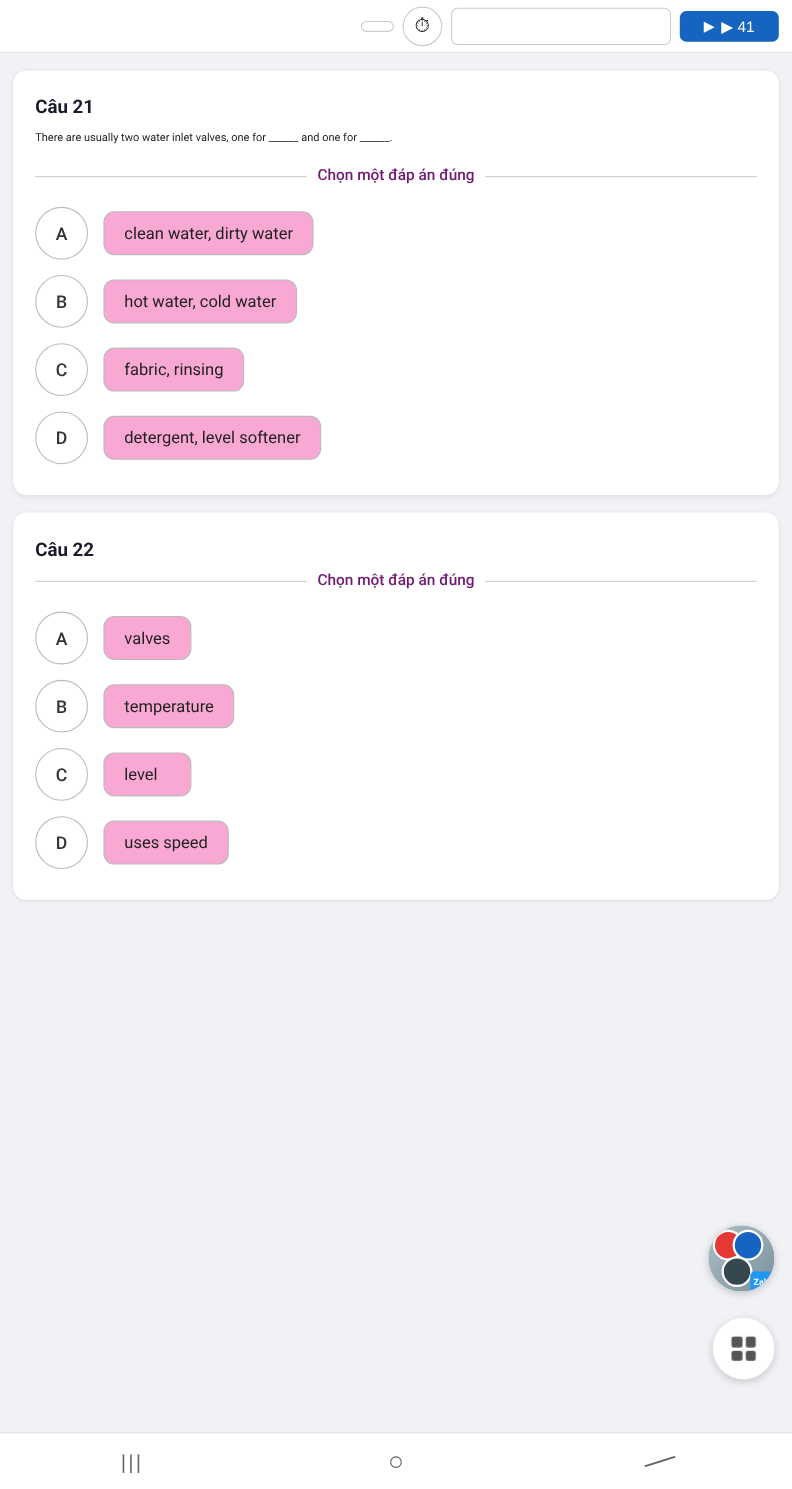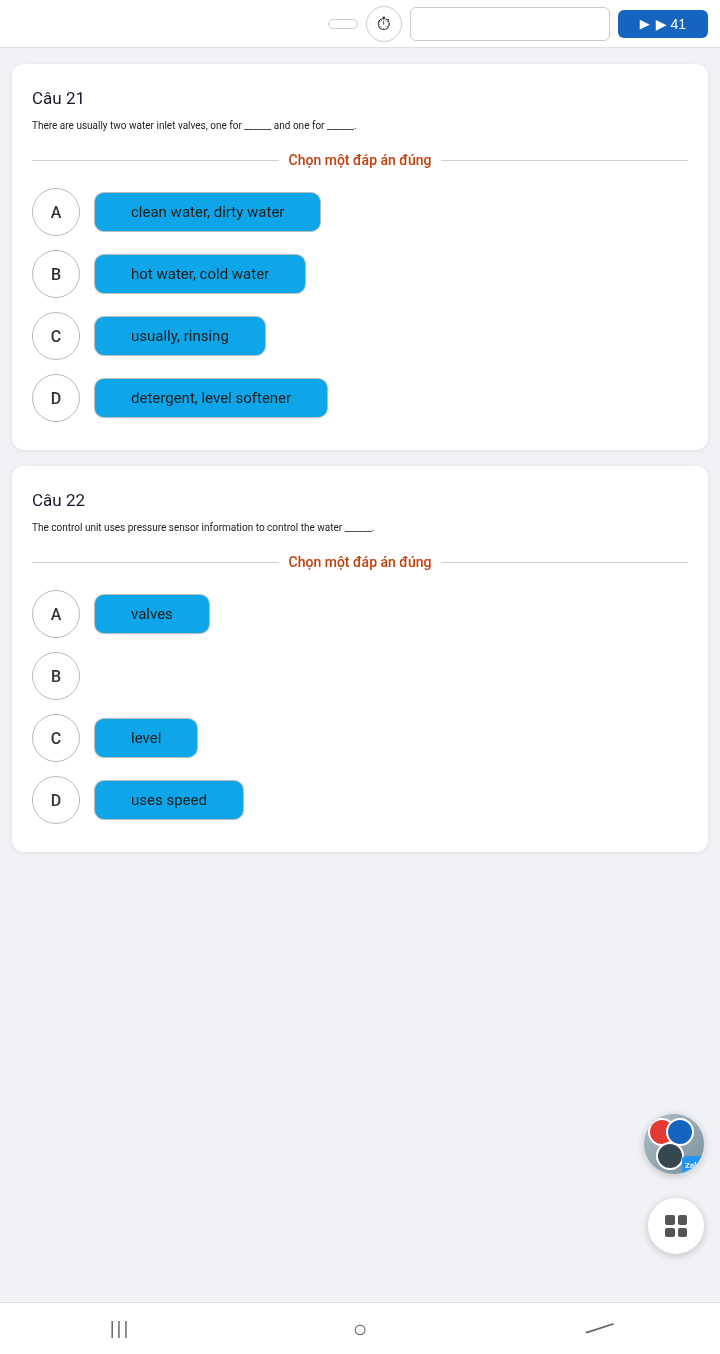--- a/index.html
+++ b/index.html
@@ -54,38 +54,38 @@
     
     .card {
       background: white;
       margin: 16px 12px;
       border-radius: 12px;
       padding: 24px 20px 28px 20px;
       box-shadow: 0 1px 4px rgba(0,0,0,0.08);
     }
 
     .question-number {
-      font-weight: 400;
+      font-weight: 700;
       font-size: 17px;
       color: #1a1a2e;
       margin-bottom: 10px;
     }
 
     .question-text {
       font-size: 10px;
       color: #222;
       line-height: 1.6;
       margin-bottom: 18px;
     }
 
     .divider-label {
       display: flex;
       align-items: center;
       gap: 10px;
-      color: #c2410c;
+      color: #701a75;
       font-size: 14px;
       font-weight: 500;
       margin-bottom: 20px;
     }
     .divider-label::before,
     .divider-label::after {
       content: '';
       flex: 1;
       height: 1px;
       background: #d0d0d0;
@@ -112,27 +112,26 @@
       font-weight: 500;
       color: #333;
       flex-shrink: 0;
       background: white;
       cursor: pointer;
     }
 
     .option-box {
       border: 1.5px solid #bbb;
       border-radius: 10px;
-      padding: 10px 36px;
+      padding: 10px 18px;
       font-size: 15px;
       color: #222;
-      background: #0ea5e9;
+      background: #f9a8d4;
       cursor: pointer;
       min-width: 80px;
-      text-align: center;
     }
 
     
     .float-zalo {
       position: fixed;
       bottom: 180px;
       right: 16px;
       width: 60px; height: 60px;
       border-radius: 50%;
       overflow: hidden;
@@ -217,44 +216,44 @@
       <div class="option-box">clean water, dirty water</div>
     </div>
 
     <div class="option-row">
       <div class="option-circle">B</div>
       <div class="option-box">hot water, cold water</div>
     </div>
 
     <div class="option-row">
       <div class="option-circle">C</div>
-      <div class="option-box">usually, rinsing</div>
+      <div class="option-box">fabric, rinsing</div>
     </div>
 
     <div class="option-row">
       <div class="option-circle">D</div>
       <div class="option-box">detergent, level softener</div>
     </div>
 
   </div>
 </div>
 
 <div class="card">
   <div class="question-number">Câu 22</div>
-  <div class="question-text">The control unit uses pressure sensor information to control the water ______.</div>
   <div class="divider-label">Chọn một đáp án đúng</div>
   <div class="options-list">
 
     <div class="option-row">
       <div class="option-circle">A</div>
       <div class="option-box">valves</div>
     </div>
 
     <div class="option-row">
       <div class="option-circle">B</div>
+      <div class="option-box">temperature</div>
     </div>
 
     <div class="option-row">
       <div class="option-circle">C</div>
       <div class="option-box">level</div>
     </div>
 
     <div class="option-row">
       <div class="option-circle">D</div>
       <div class="option-box">uses speed</div>

